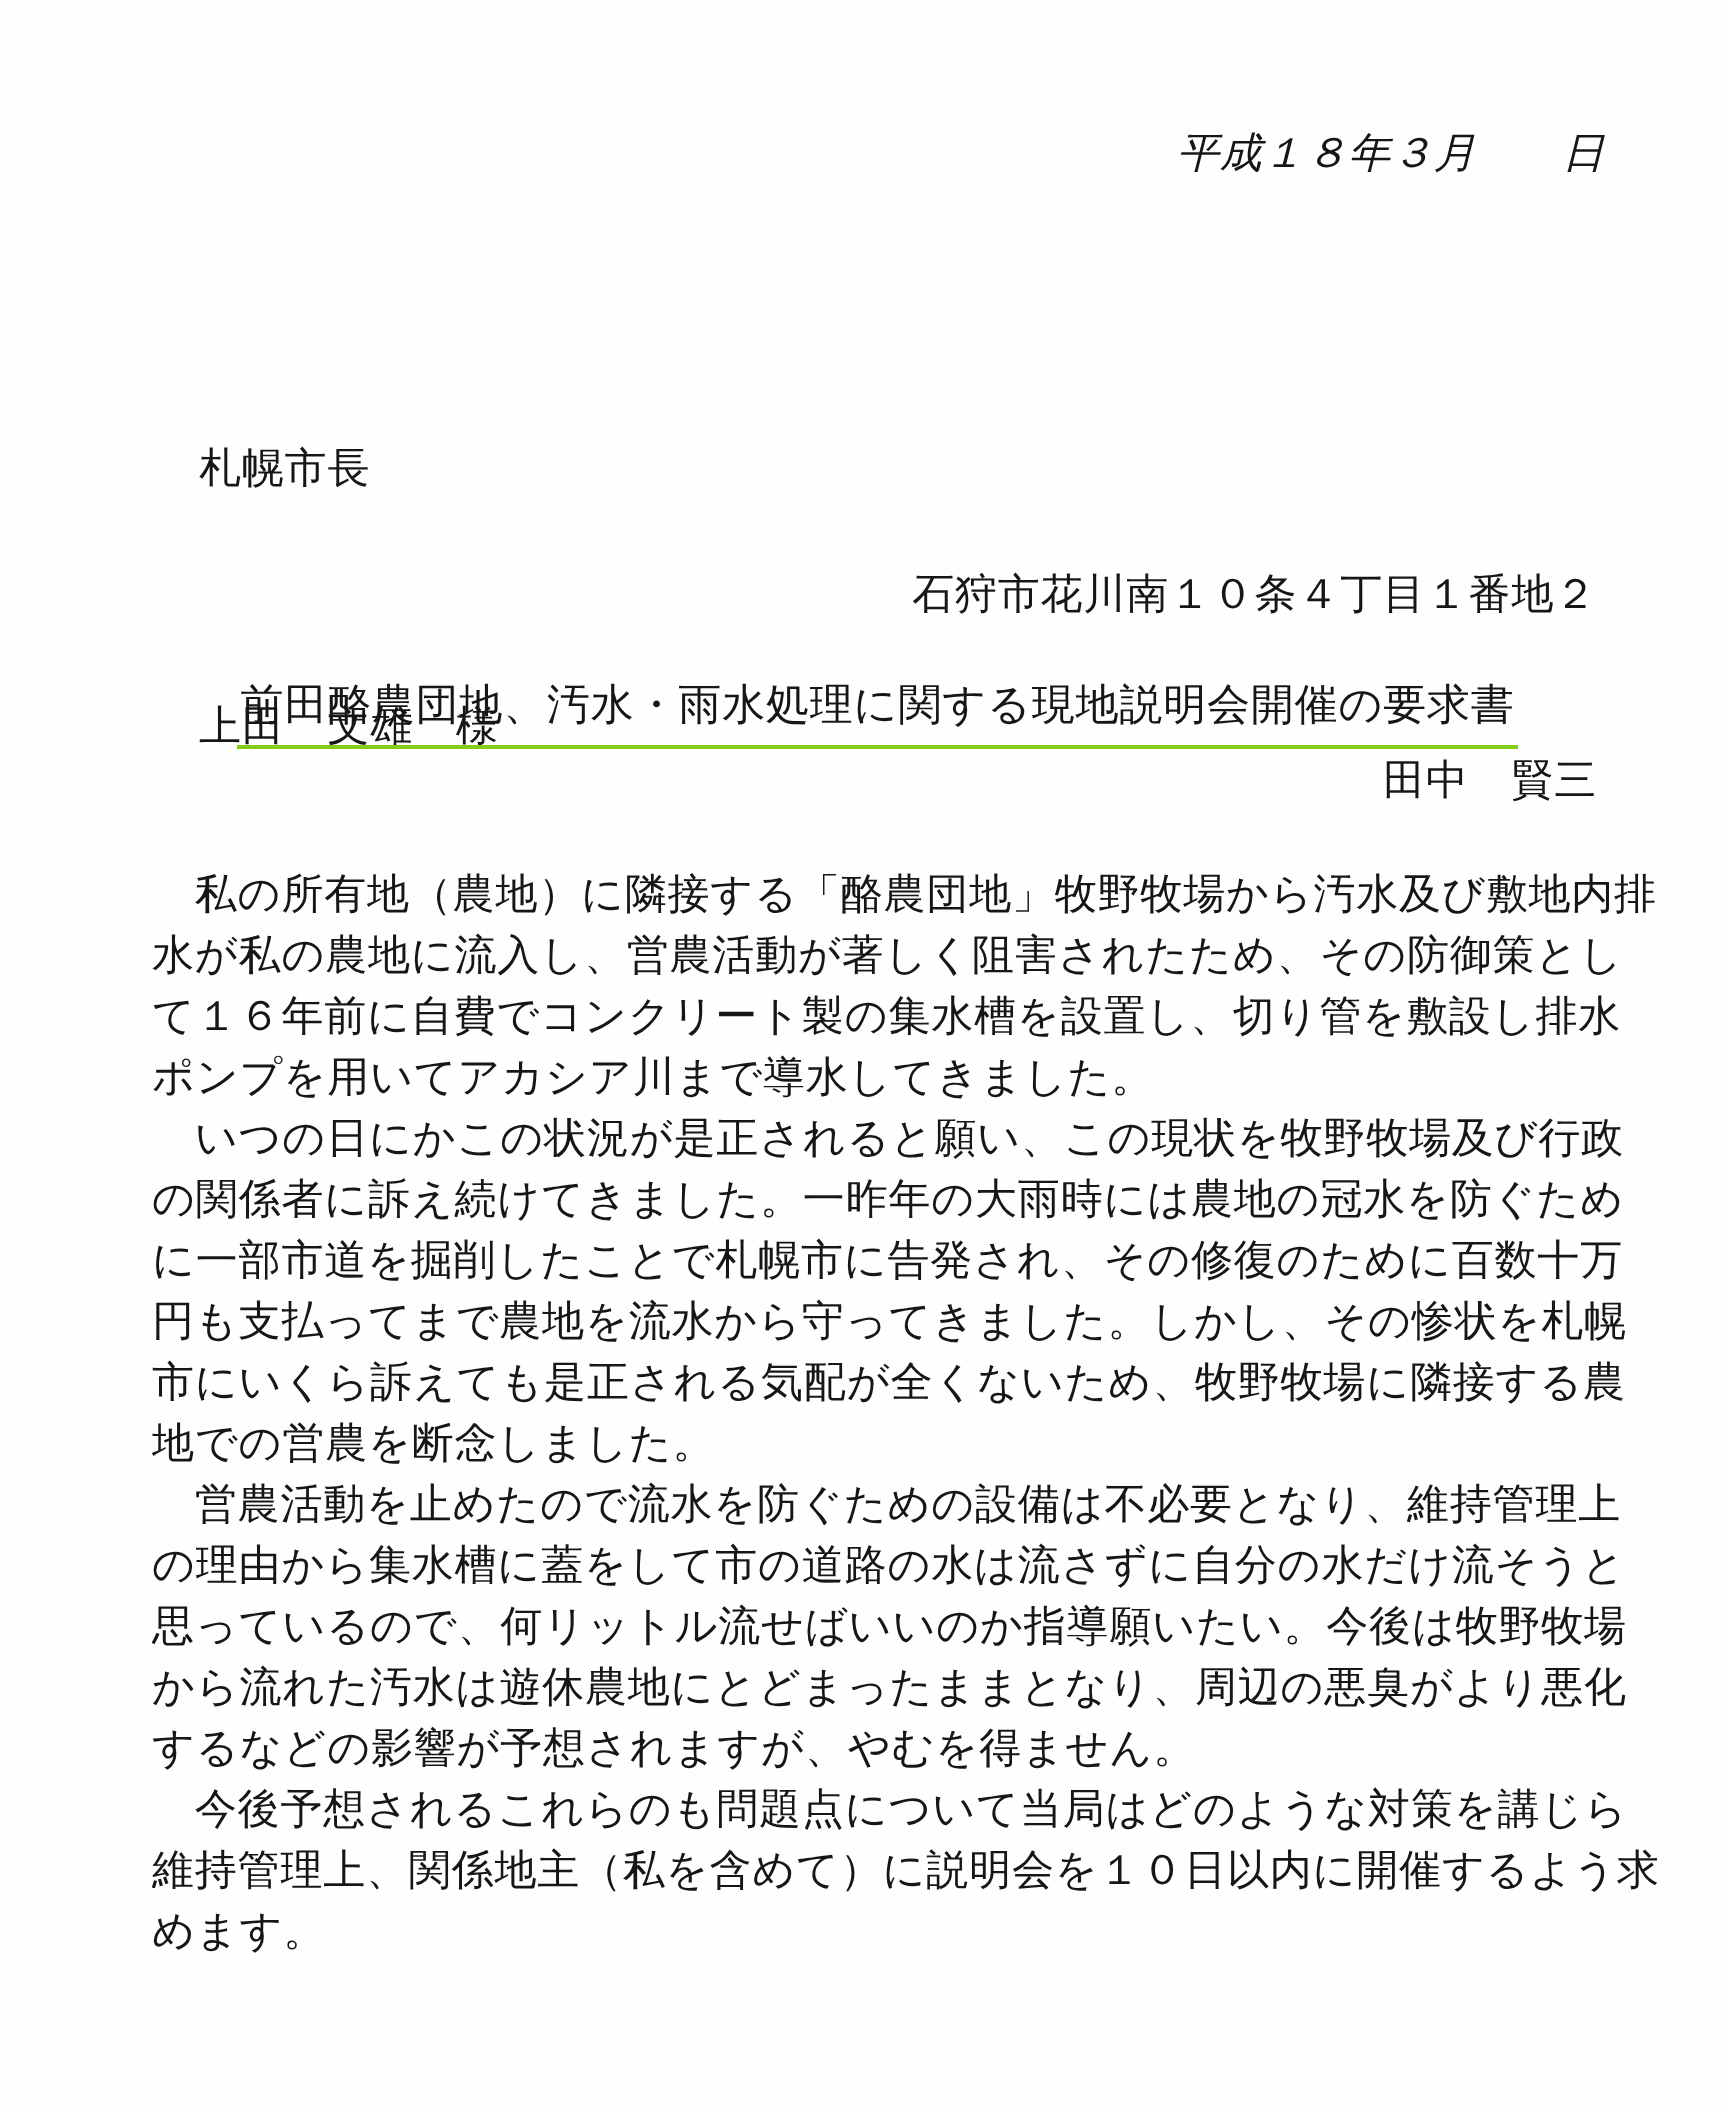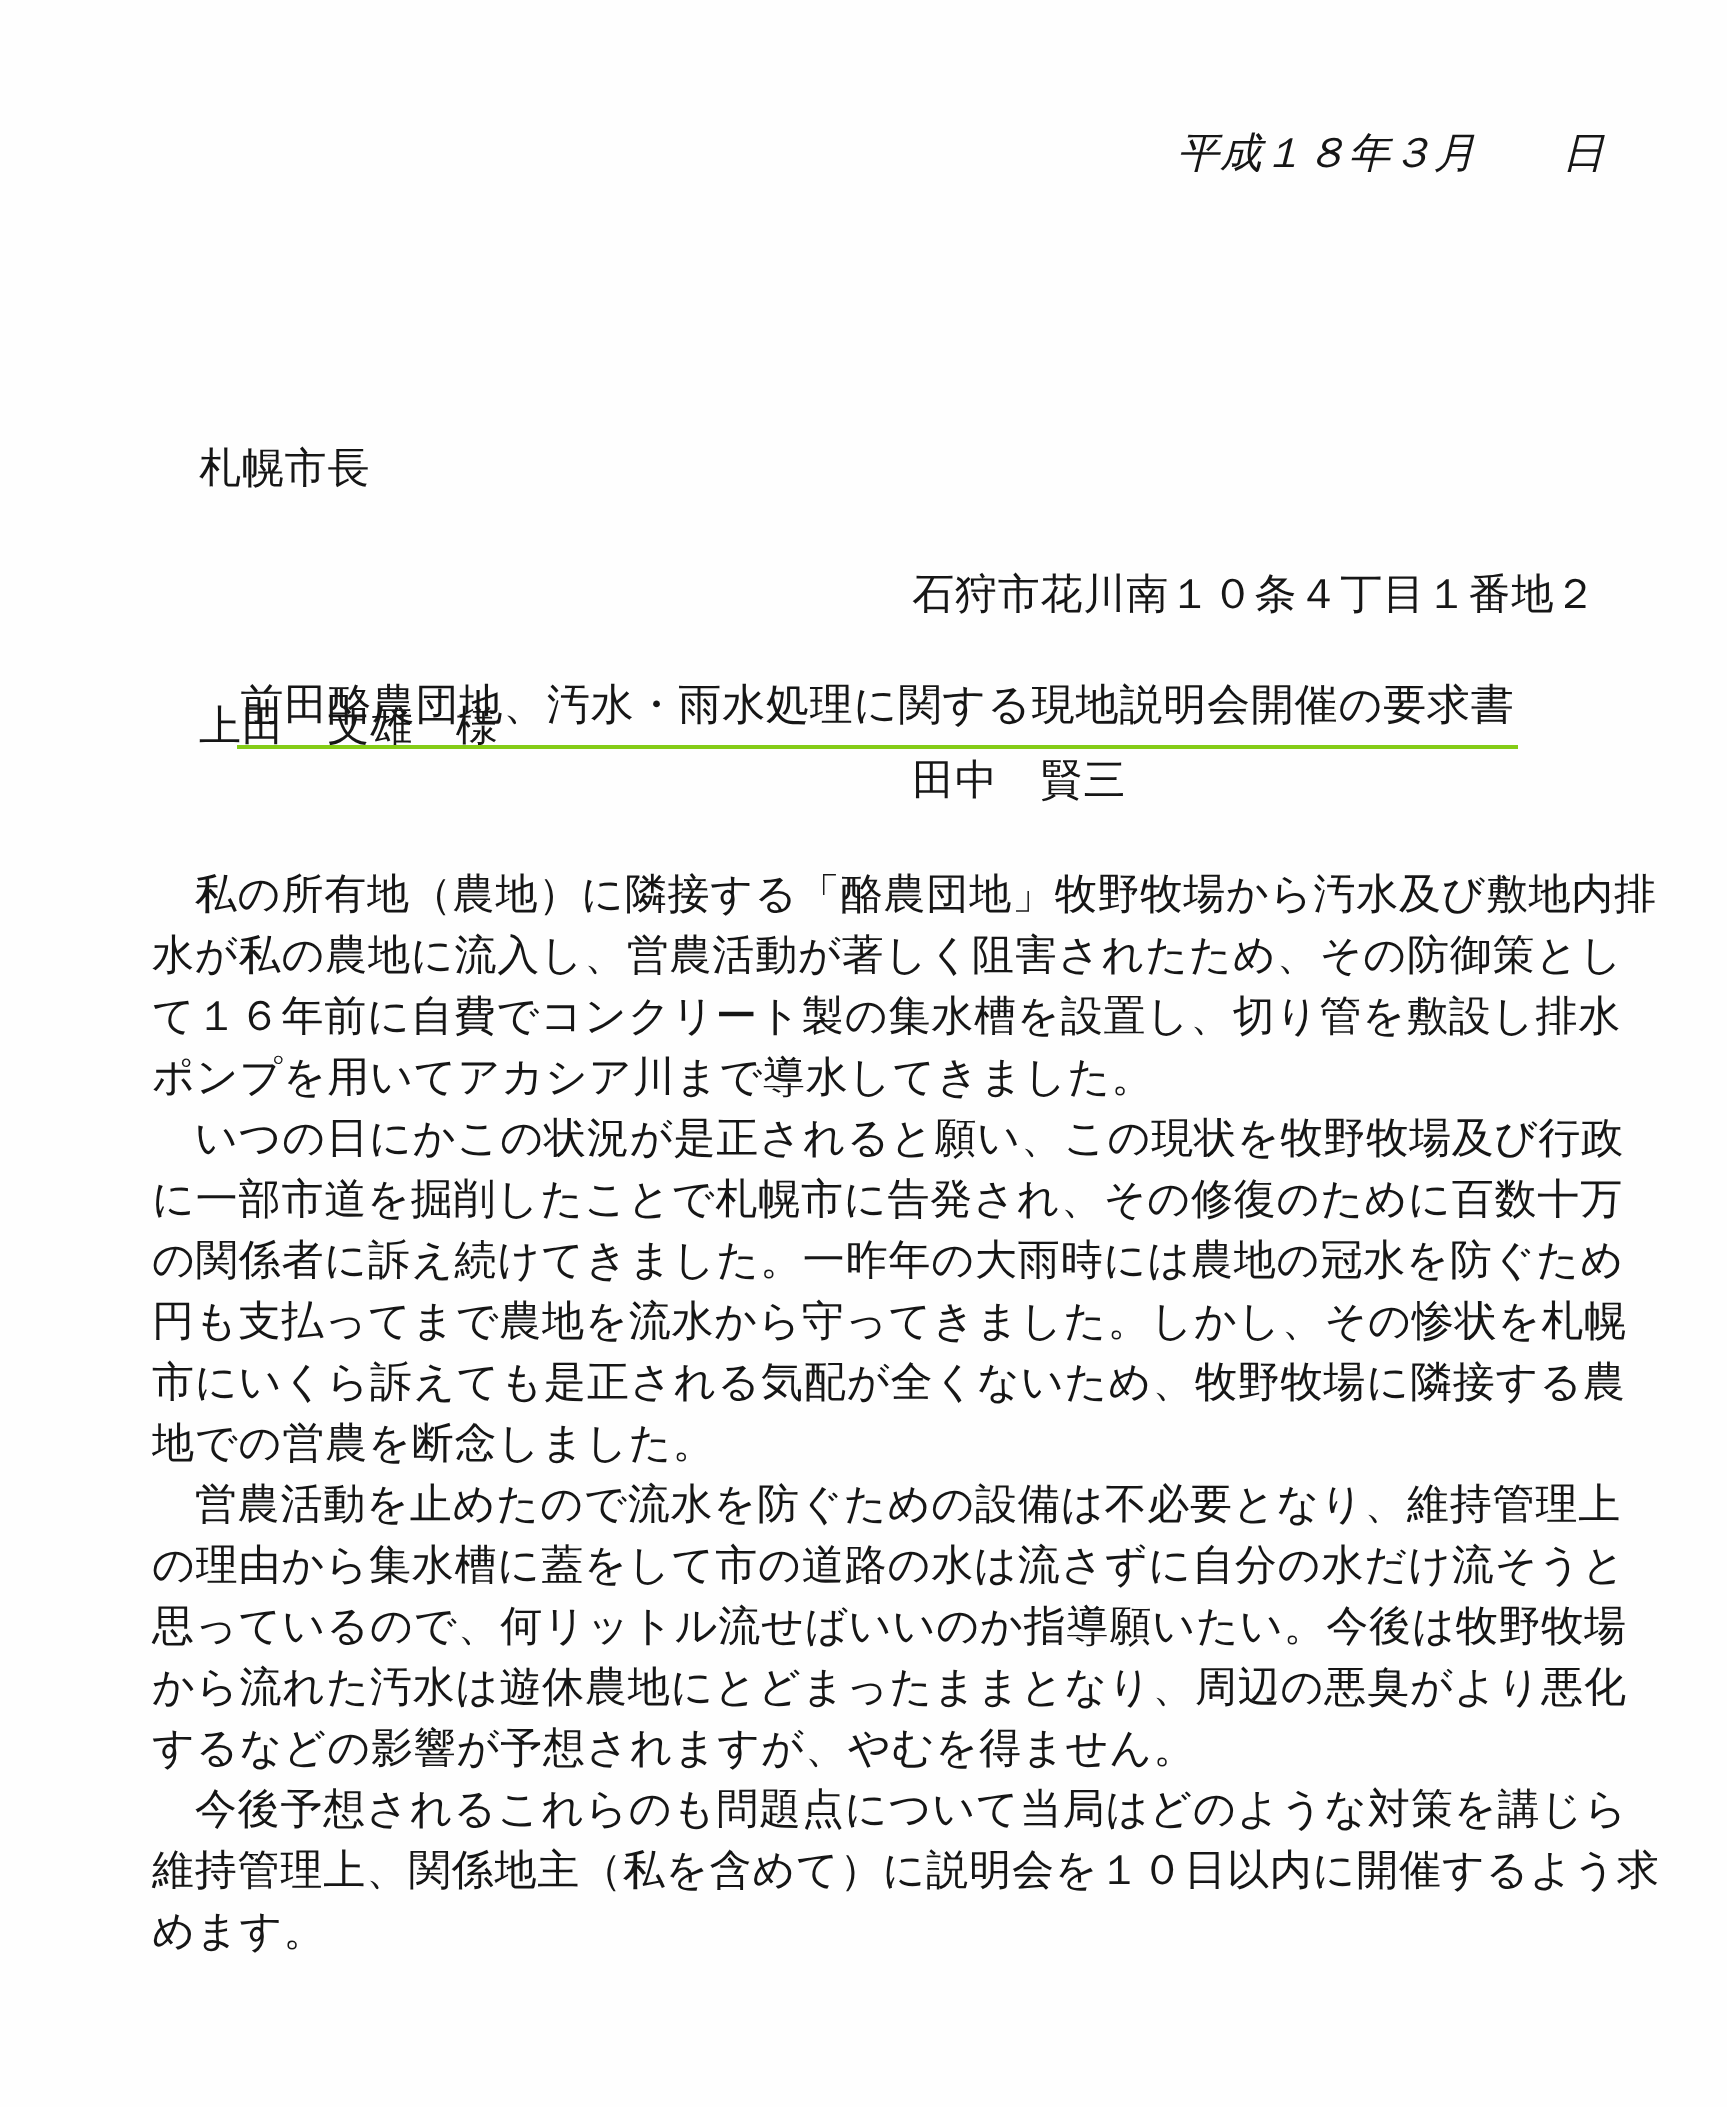--- a/index.html
+++ b/index.html
@@ -31,21 +31,21 @@
     line-height: 86px;
     white-space: pre;
     letter-spacing: 0.8px;
   }
   .sender {
     position: absolute;
     top: 439px;
     right: 131px;
     font-size: 42px;
     line-height: 62px;
-    text-align: left;
+    text-align: right;
     white-space: pre;
     letter-spacing: 0.8px;
   }
   .title-wrap {
     position: absolute;
     top: 676px;
     left: 152px;
     width: 1451px;
     text-align: center;
   }
@@ -92,22 +92,22 @@
   <div class="title-wrap">
     <div class="doc-title">前田酪農団地、汚水・雨水処理に関する現地説明会開催の要求書</div>
   </div>
 
   <div class="body-text">
     <div class="line">　私の所有地（農地）に隣接する「酪農団地」牧野牧場から汚水及び敷地内排</div>
     <div class="line">水が私の農地に流入し、営農活動が著しく阻害されたため、その防御策とし</div>
     <div class="line">て１６年前に自費でコンクリート製の集水槽を設置し、切り管を敷設し排水</div>
     <div class="line">ポンプを用いてアカシア川まで導水してきました。</div>
     <div class="line">　いつの日にかこの状況が是正されると願い、この現状を牧野牧場及び行政</div>
+    <div class="line">の関係者に訴え続けてきました。一昨年の大雨時には農地の冠水を防ぐため</div>
     <div class="line">に一部市道を掘削したことで札幌市に告発され、その修復のために百数十万</div>
-    <div class="line">の関係者に訴え続けてきました。一昨年の大雨時には農地の冠水を防ぐため</div>
     <div class="line">円も支払ってまで農地を流水から守ってきました。しかし、その惨状を札幌</div>
     <div class="line">市にいくら訴えても是正される気配が全くないため、牧野牧場に隣接する農</div>
     <div class="line">地での営農を断念しました。</div>
     <div class="line">　営農活動を止めたので流水を防ぐための設備は不必要となり、維持管理上</div>
     <div class="line">の理由から集水槽に蓋をして市の道路の水は流さずに自分の水だけ流そうと</div>
     <div class="line">思っているので、何リットル流せばいいのか指導願いたい。今後は牧野牧場</div>
     <div class="line">から流れた汚水は遊休農地にとどまったままとなり、周辺の悪臭がより悪化</div>
     <div class="line">するなどの影響が予想されますが、やむを得ません。</div>
     <div class="line">　今後予想されるこれらのも問題点について当局はどのような対策を講じら</div>
     <div class="line">維持管理上、関係地主（私を含めて）に説明会を１０日以内に開催するよう求</div>

